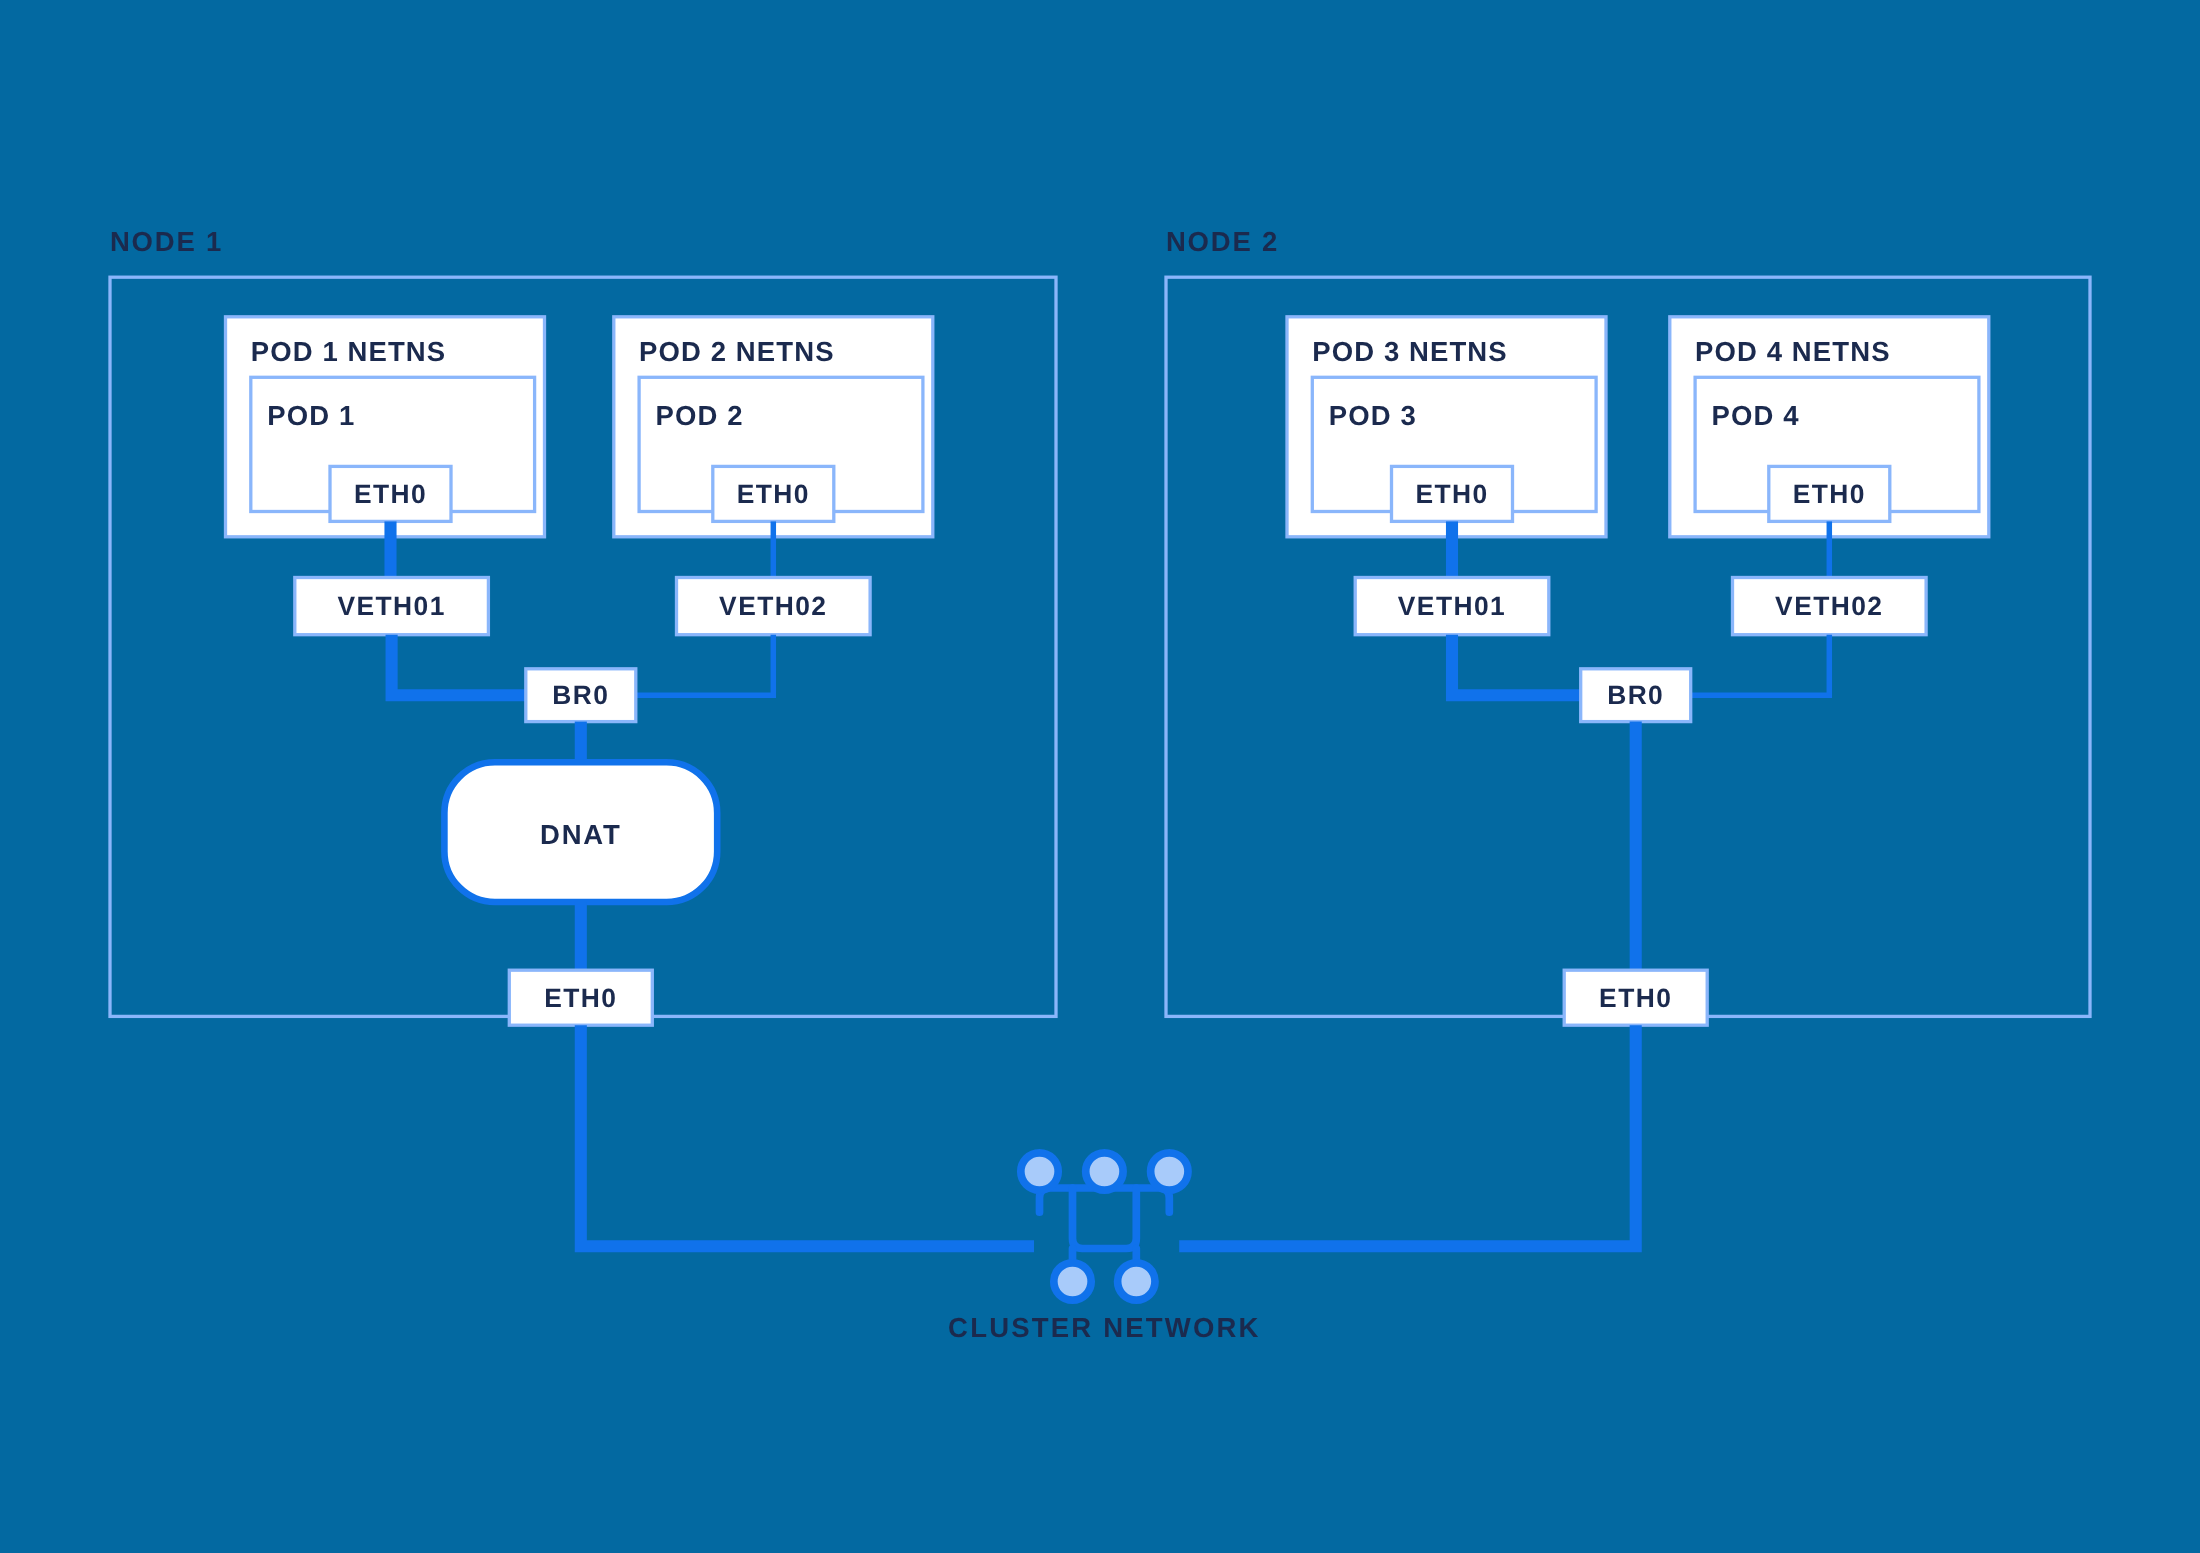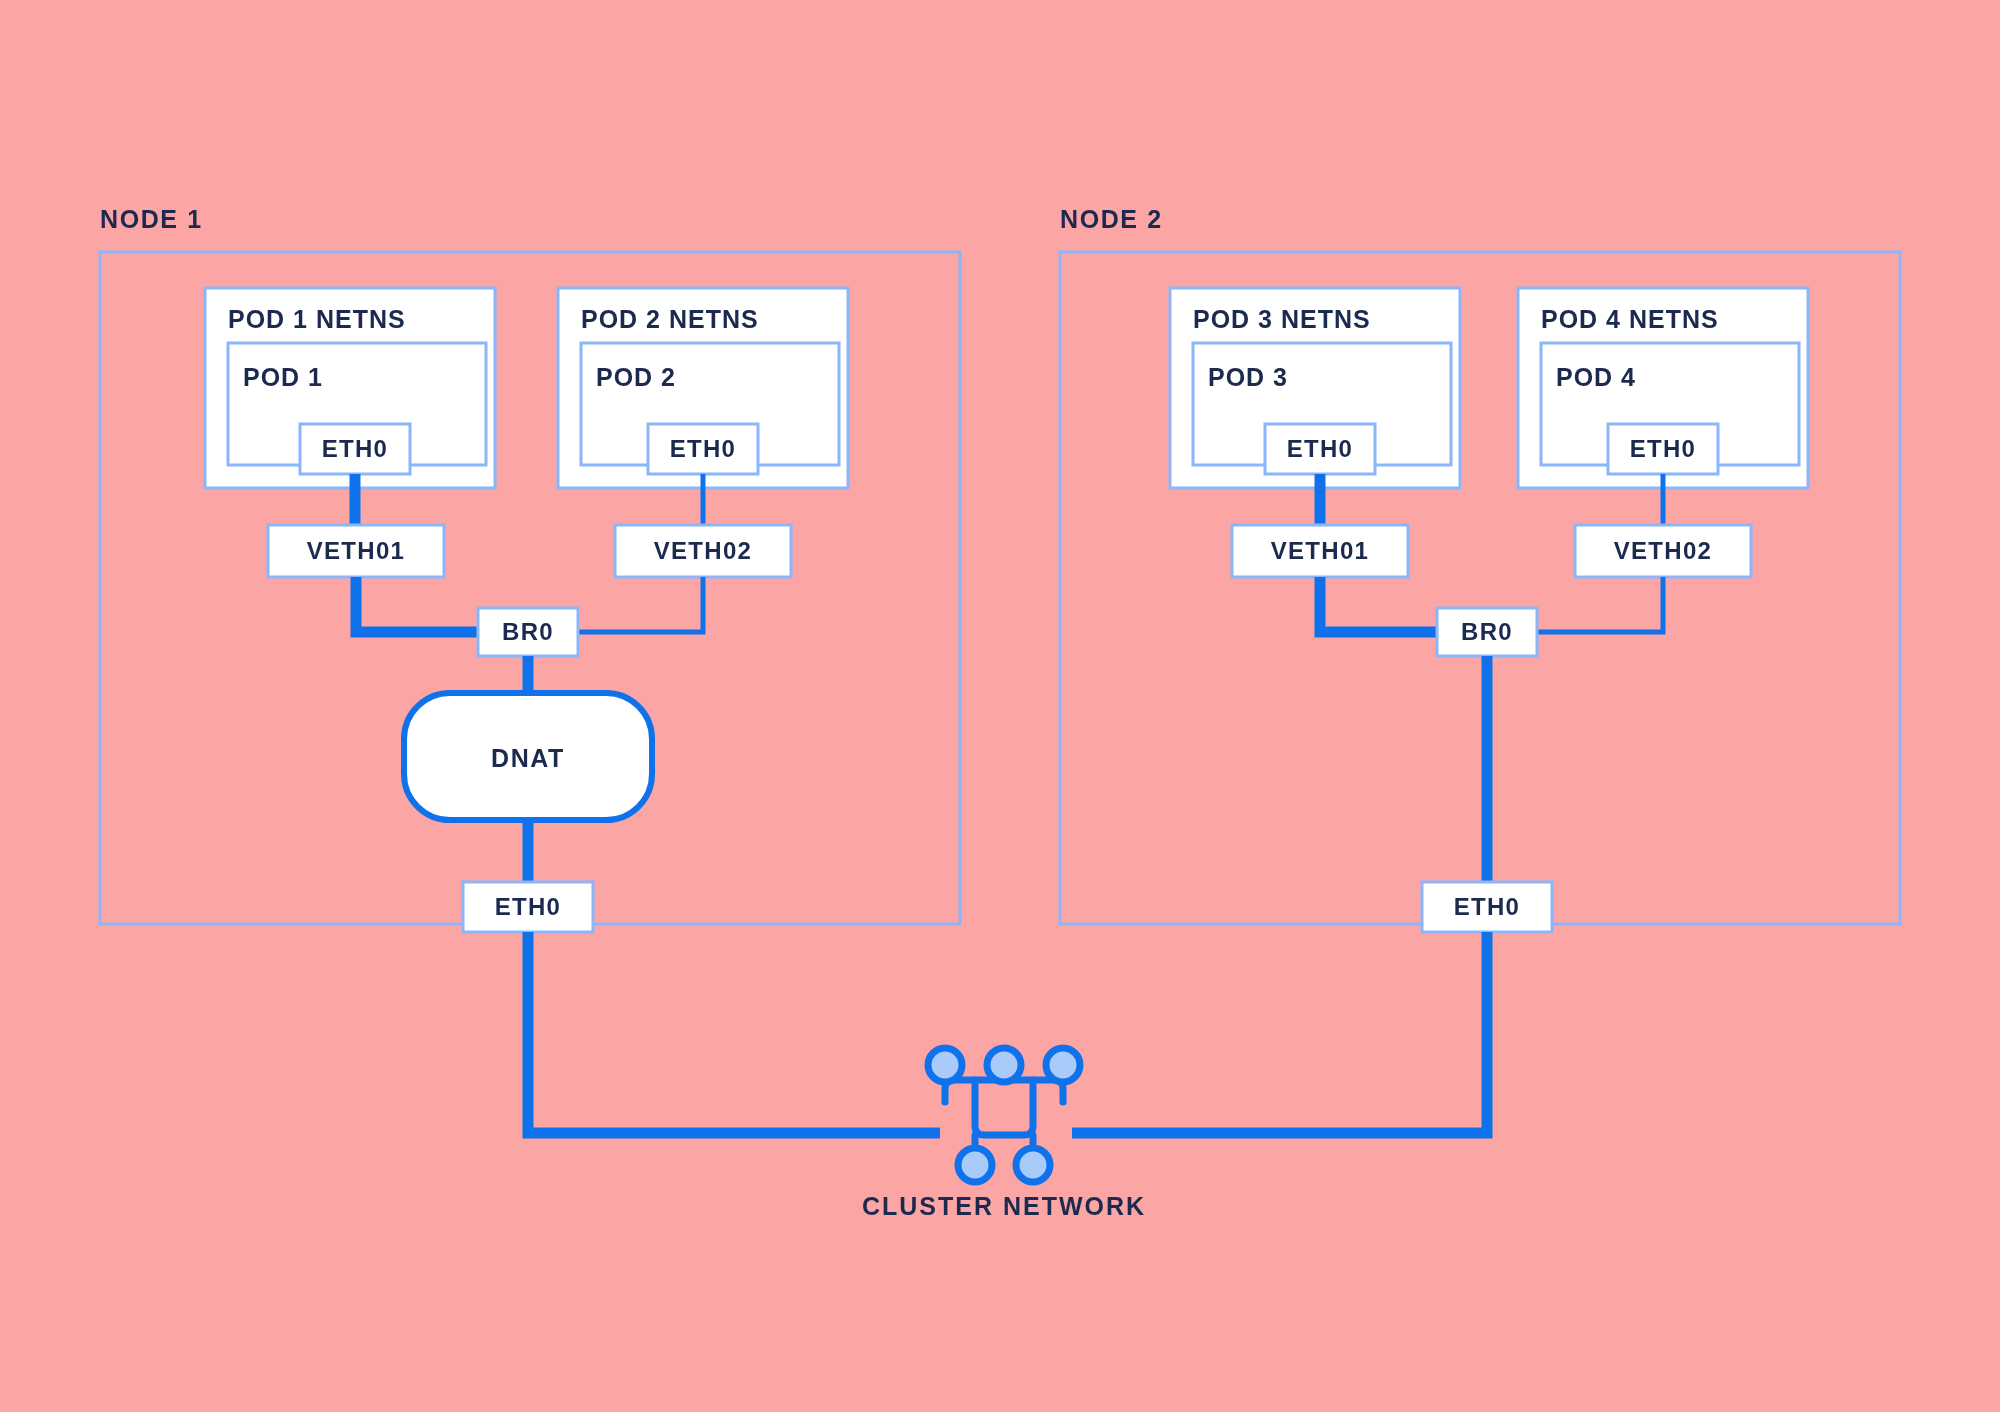--- a/index.html
+++ b/index.html
@@ -7,21 +7,21 @@
     padding: 0;
     background: #ffffff;
   }
   body {
     font-family: "Liberation Sans", sans-serif;
   }
   #canvas {
     position: relative;
     width: 2000px;
     height: 1412px;
-    background: #fca5a5;
+    background: #0369a1;
     overflow: hidden;
   }
   svg#diagram {
     position: absolute;
     left: 0;
     top: 0;
     width: 2000px;
     height: 1412px;
   }
   .node-title {

